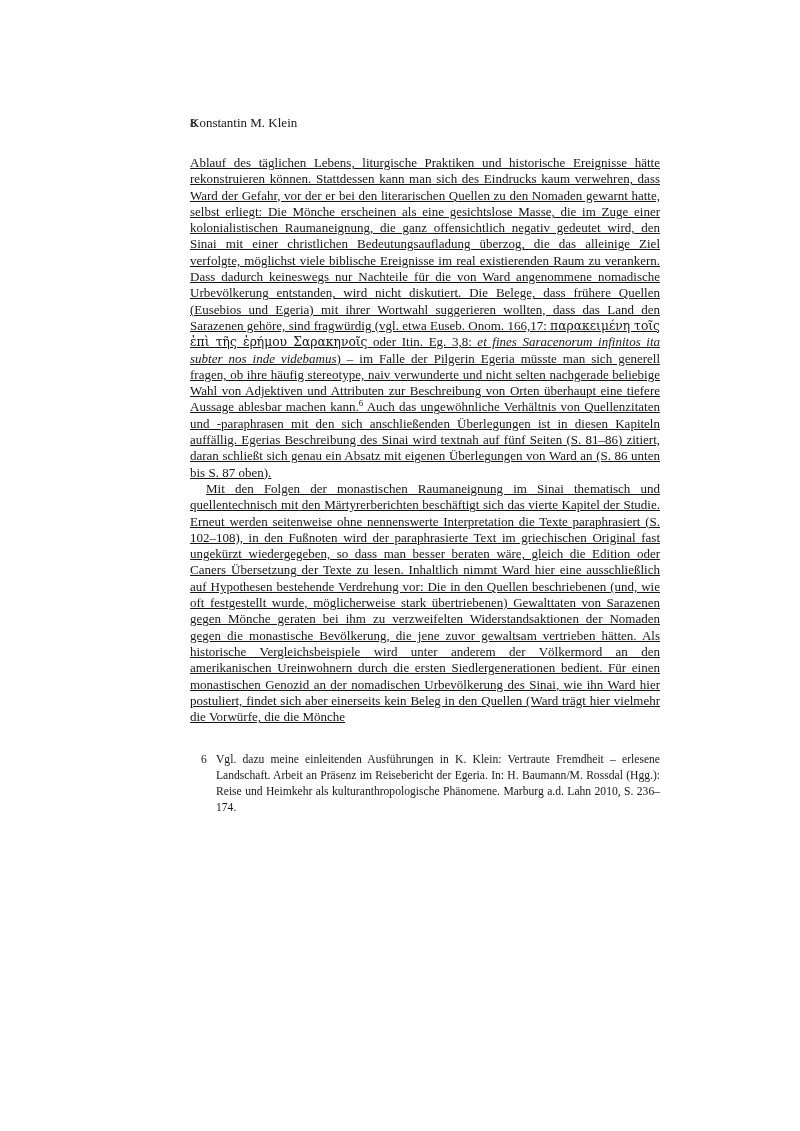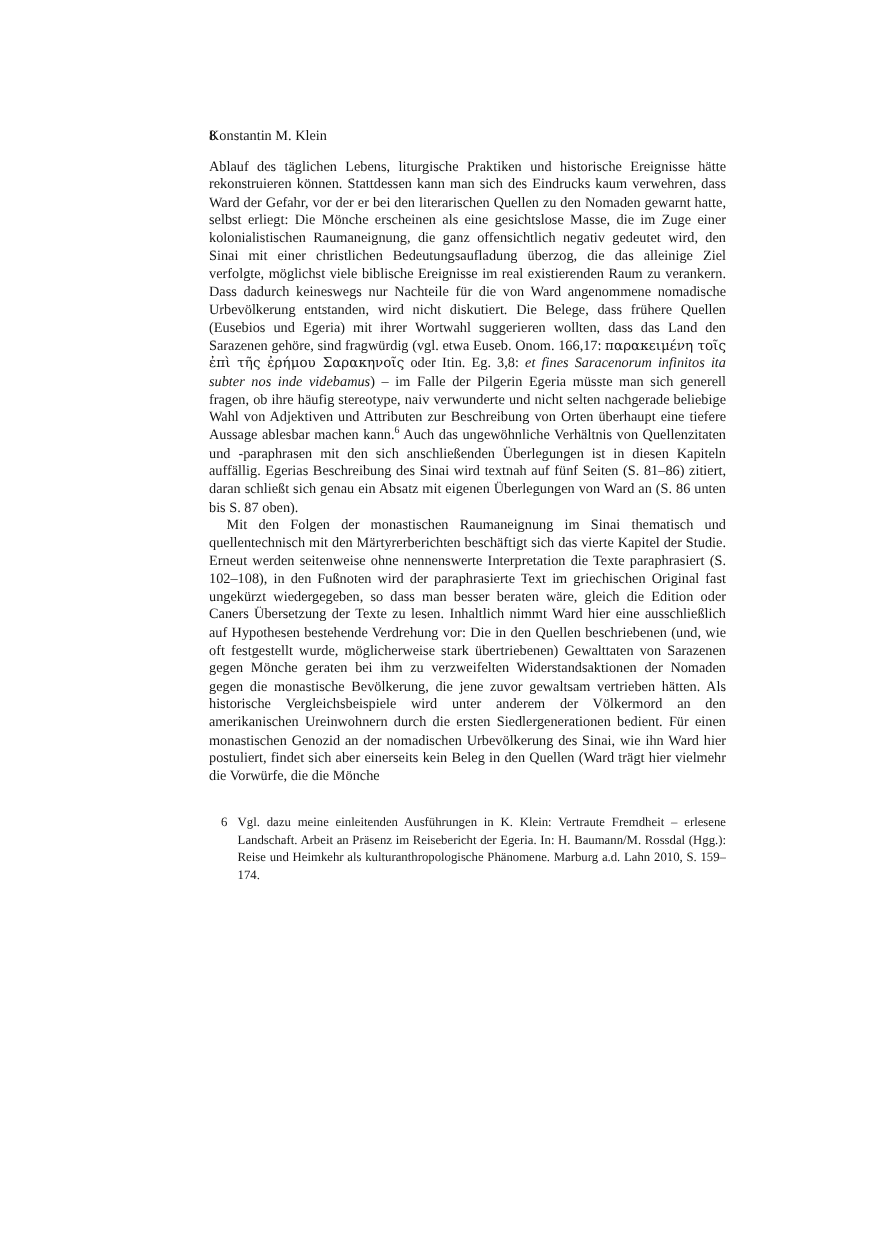--- a/index.html
+++ b/index.html
@@ -31,25 +31,26 @@
   .page-number {
     position: absolute;
     left: 0;
     top: 0;
   }
   .running-head-title {
     display: block;
     text-align: left;
   }
   .body-text {
-    margin-top: 12px;
+    margin-top: 24px;
     font-size: 13px;
     line-height: 16.3px;
     text-align: justify;
     hyphens: auto;
+    text-decoration: underline;
     -webkit-hyphens: auto;
   }
   .body-text p {
     margin: 0;
     padding: 0;
   }
   .body-text p.indent {
     text-indent: 16px;
   }
   .italic {
@@ -95,18 +96,18 @@
 
     <div class="body-text">
 
     <p><span>Ablauf des täglichen Lebens, liturgische Praktiken und historische Ereignisse hätte rekonstruieren können. Stattdessen kann man sich des Eindrucks kaum verwehren, dass Ward der Gefahr, vor der er bei den literarischen Quellen zu den Nomaden gewarnt hatte, selbst erliegt: Die Mönche erscheinen als eine gesichtslose Masse, die im Zuge einer kolonialistischen Raumaneignung, die ganz offensichtlich negativ gedeutet wird, den Sinai mit einer christlichen Bedeutungsaufladung überzog, die das alleinige Ziel verfolgte, möglichst viele biblische Ereignisse im real existierenden Raum zu verankern. Dass dadurch keineswegs nur Nachteile für die von Ward angenommene nomadische Urbevölkerung entstanden, wird nicht diskutiert. Die Belege, dass frühere Quellen (Eusebios und Egeria) mit ihrer Wortwahl suggerieren wollten, dass das Land den Sarazenen gehöre, sind fragwürdig (vgl. etwa Euseb. Onom. 166,17: </span><span class="greek">παρακειμένη τοῖς ἐπὶ τῆς ἐρήμου Σαρακηνοῖς</span><span> oder Itin. Eg. 3,8: </span><span class="italic">et fines Saracenorum infinitos ita subter nos inde videbamus</span><span>) – im Falle der Pilgerin Egeria müsste man sich generell fragen, ob ihre häufig stereotype, naiv verwunderte und nicht selten nachgerade beliebige Wahl von Adjektiven und Attributen zur Beschreibung von Orten überhaupt eine tiefere Aussage ablesbar machen kann.</span><sup class="fn-ref">6</sup><span> Auch das ungewöhnliche Verhältnis von Quellenzitaten und -paraphrasen mit den sich anschließenden Überlegungen ist in diesen Kapiteln auffällig. Egerias Beschreibung des Sinai wird textnah auf fünf Seiten (S. 81–86) zitiert, daran schließt sich genau ein Absatz mit eigenen Überlegungen von Ward an (S. 86 unten bis S. 87 oben).</span></p>
         <p class="indent"><span>Mit den Folgen der monastischen Raumaneignung im Sinai thematisch und quellentechnisch mit den Märtyrerberichten beschäftigt sich das vierte Kapitel der Studie. Erneut werden seitenweise ohne nennenswerte Interpretation die Texte paraphrasiert (S. 102–108), in den Fußnoten wird der paraphrasierte Text im griechischen Original fast ungekürzt wiedergegeben, so dass man besser beraten wäre, gleich die Edition oder Caners Übersetzung der Texte zu lesen. Inhaltlich nimmt Ward hier eine ausschließlich auf Hypothesen bestehende Verdrehung vor: Die in den Quellen beschriebenen (und, wie oft festgestellt wurde, möglicherweise stark übertriebenen) Gewalttaten von Sarazenen gegen Mönche geraten bei ihm zu verzweifelten Widerstandsaktionen der Nomaden gegen die monastische Bevölkerung, die jene zuvor gewaltsam vertrieben hätten. Als historische Vergleichsbeispiele wird unter anderem der Völkermord an den amerikanischen Ureinwohnern durch die ersten Siedlergenerationen bedient. Für einen monastischen Genozid an der nomadischen Urbevölkerung des Sinai, wie ihn Ward hier postuliert, findet sich aber einerseits kein Beleg in den Quellen (Ward trägt hier vielmehr die Vorwürfe, die die Mönche</span></p>
       </div>
 
     <div class="footnote-section">
       <div class="footnote">
         <span class="fn-marker">6</span>
-        <span>Vgl. dazu meine einleitenden Ausführungen in K. Klein: Vertraute Fremdheit – erlesene Landschaft. Arbeit an Präsenz im Reisebericht der Egeria. In: H. Baumann/M. Rossdal (Hgg.): Reise und Heimkehr als kulturanthropologische Phänomene. Marburg a.d. Lahn 2010, S. 159–174.</span>
+        <span>Vgl. dazu meine einleitenden Ausführungen in K. Klein: Vertraute Fremdheit – erlesene Landschaft. Arbeit an Präsenz im Reisebericht der Egeria. In: H. Baumann/M. Rossdal (Hgg.): Reise und Heimkehr als kulturanthropologische Phänomene. Marburg a.d. Lahn 2010, S. 236–174.</span>
       </div>
     </div>
 
   </div>
 </div>
 
 </body></html>

